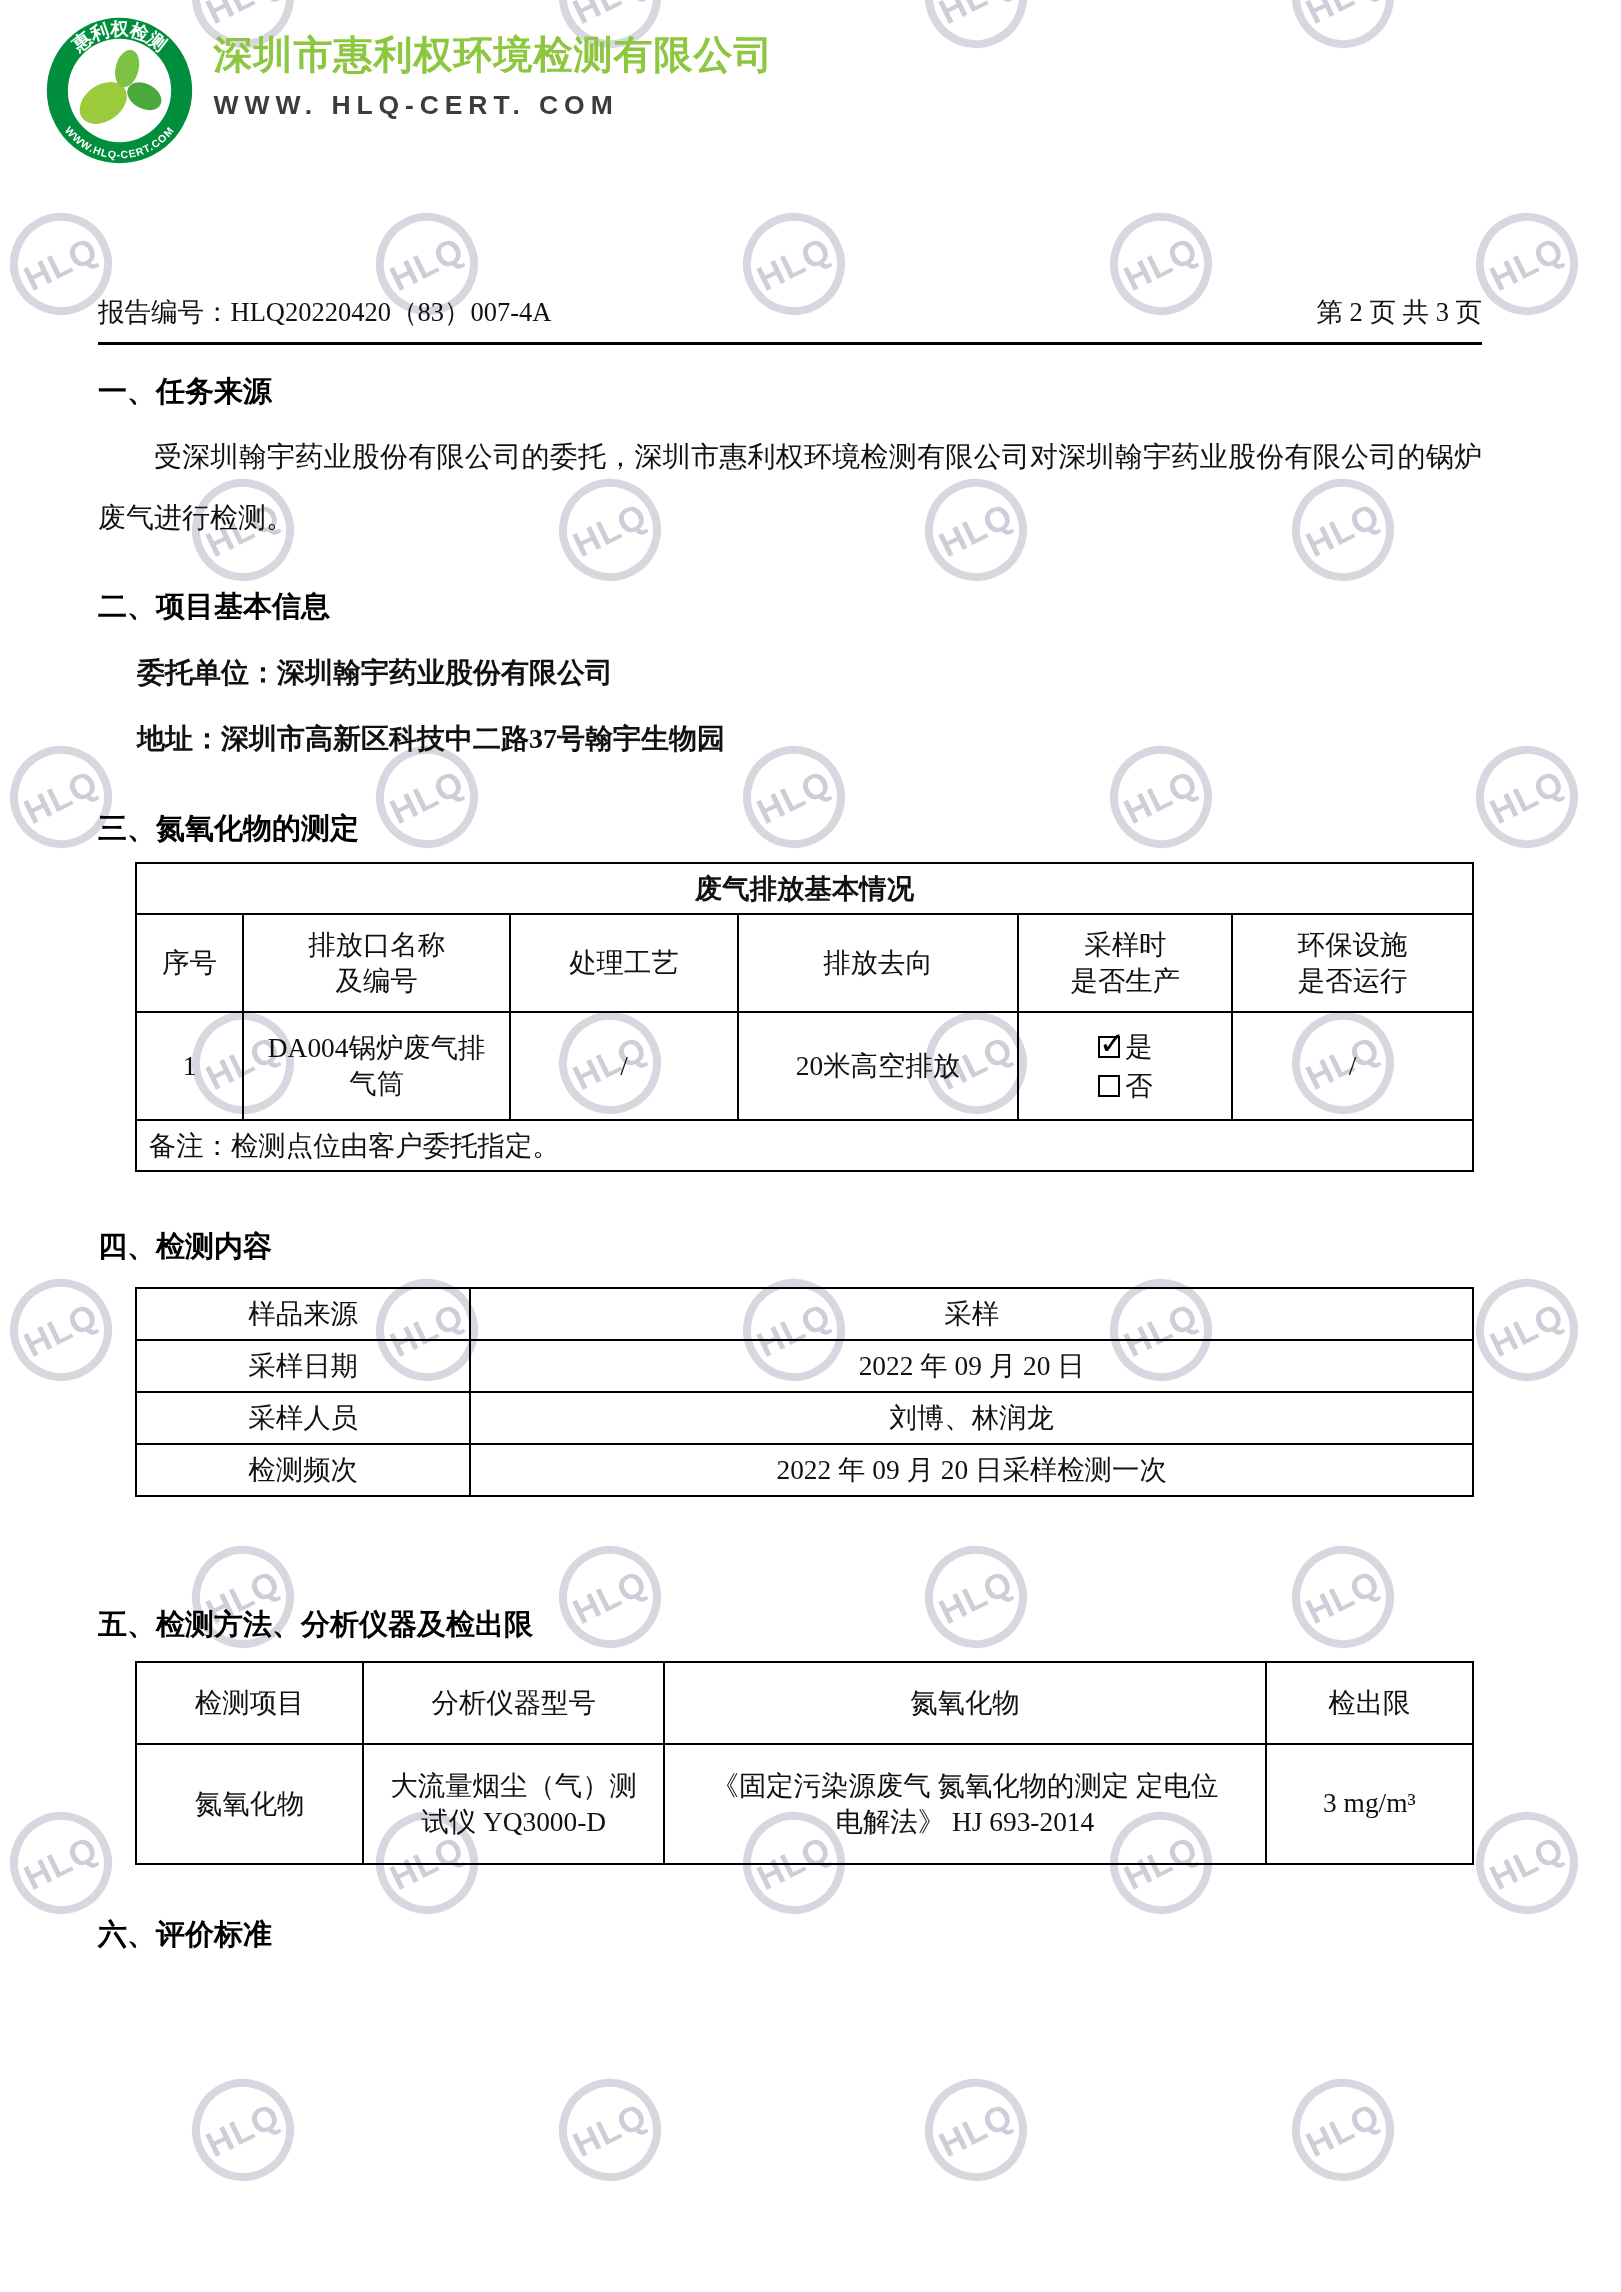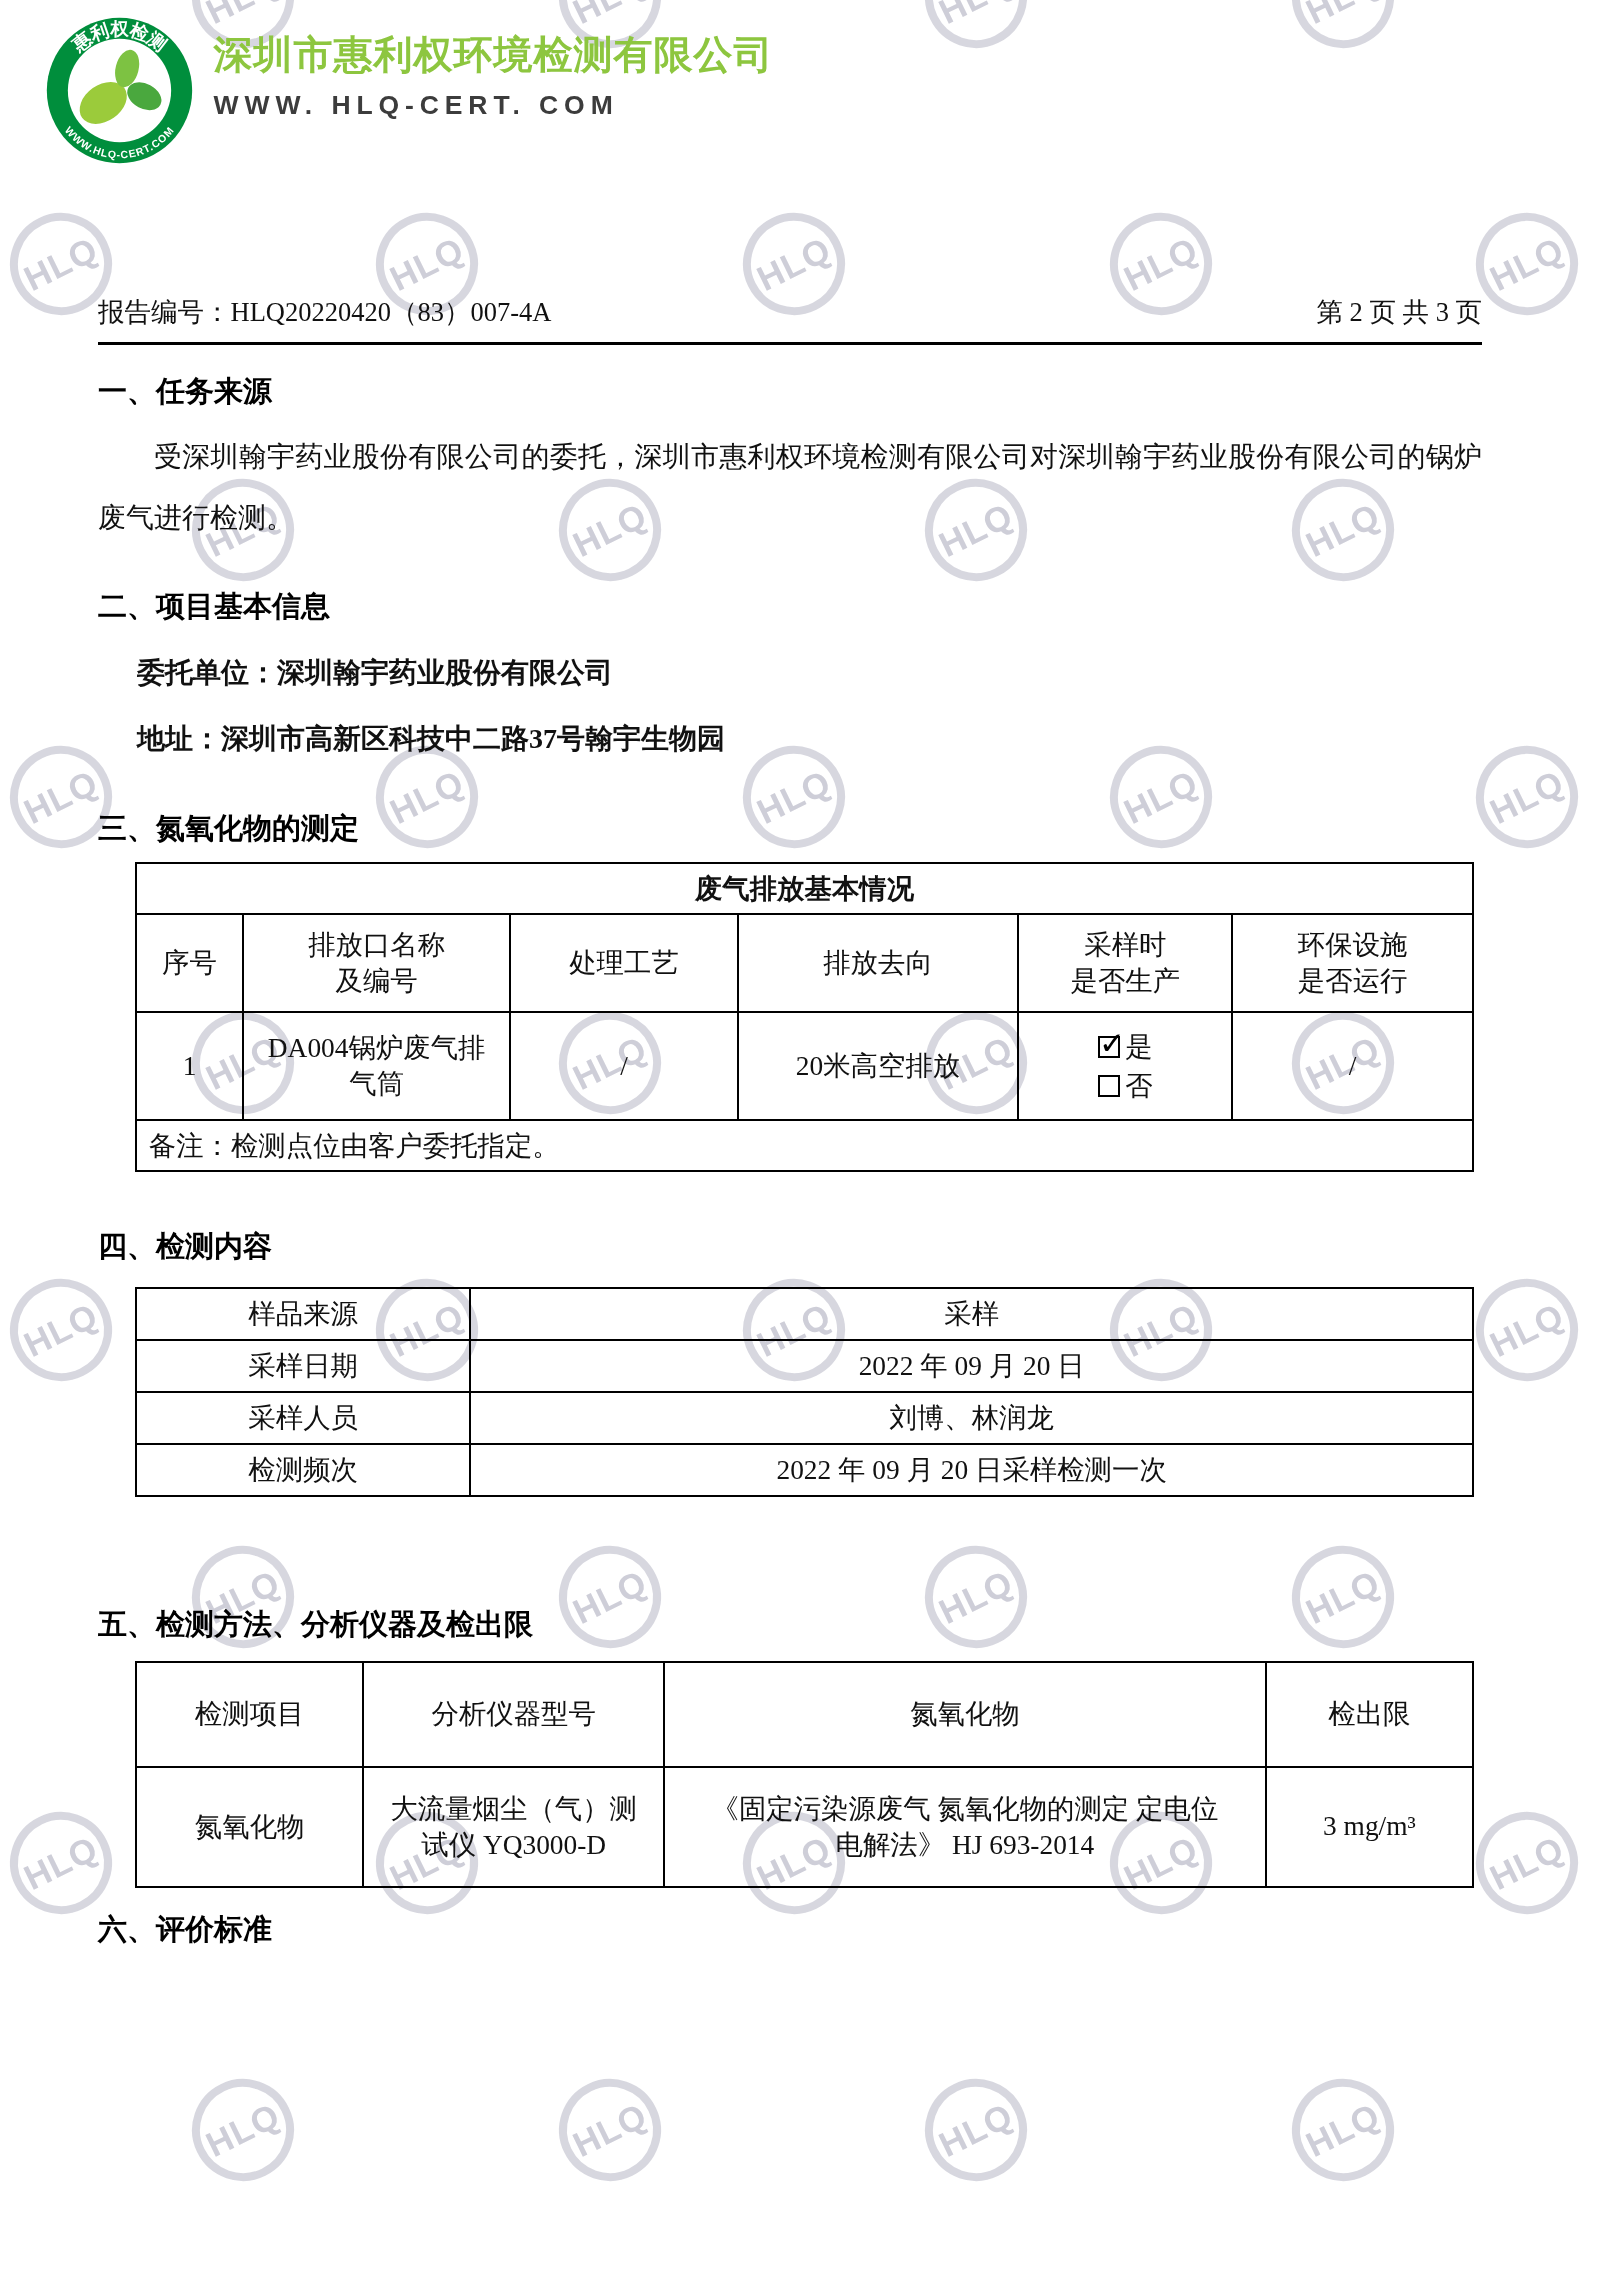--- a/index.html
+++ b/index.html
@@ -30,38 +30,38 @@
   
   .content { position:relative; z-index:1; padding:0 139px 0 98px; }
   .meta-row { display:flex; justify-content:space-between; align-items:flex-end;
               padding-top:294px; font-size:26.5px; }
   .meta-rule { border-bottom:3.9px solid #000; margin-top:11.8px; }
   .sec-title {
     font-family:"Liberation Sans","DejaVu Sans",sans-serif; font-weight:bold;
     font-size:29px; color:#000;
   }
   .t1{margin-top:27.4px}.t2{margin-top:39px}.t3{margin-top:51px}
-  .t4{margin-top:55px}.t5{margin-top:108px}.t6{margin-top:22px}
+  .t4{margin-top:55px}.t5{margin-top:108px}.t6{margin-top:50px}
   .para { font-size:28px; line-height:61px; text-indent:2em; text-align:justify; margin-top:13.7px; }
   .info-line { font-size:28px; padding-left:39px; margin-top:27.4px;font-weight:bold; }
   
   table { border-collapse:collapse; width:calc(100% - 45px); margin-left:37px;
           border:2.9px solid #000; table-layout:fixed; }
   td { border:2px solid #000; text-align:center; vertical-align:middle;
        font-size:27.4px; padding:3.9px 5.9px; }
   .pre { white-space:pre-line; }
   .tbl-s3 { margin-top:13.7px; }
   .tbl-s3 tr.cap td  { height:51px; font-family:"Liberation Sans","DejaVu Sans",sans-serif; font-weight:bold; }
   .tbl-s3 tr.head td { height:98px; }
   .tbl-s3 tr.data td { height:108px; }
   .tbl-s3 tr.remark td { height:51px; text-align:left; padding-left:11.8px; }
   .tbl-s4 { margin-top:19.6px; }
   .tbl-s4 td { height:52px; }
   .tbl-s5 { margin-top:15.7px; }
-  .tbl-s5 tr.head td { height:105px; }
+  .tbl-s5 tr.head td { height:82px; }
   .tbl-s5 tr.data td { height:120px; }
   
   .cb-group { display:inline-block; text-align:left; }
   .cb-line { display:flex; align-items:center; margin:2.9px 0; }
   .cb { position:relative; width:22.5px; height:22.5px; border:2.9px solid #000;
         display:inline-block; margin-right:4.9px; flex:0 0 auto; }
   .cb.checked::before {
     content:"\2713"; position:absolute; left:-1px; top:-12.7px; font-size:31px;
     font-weight:bold; color:#000; font-family:"DejaVu Sans",sans-serif;
   }

